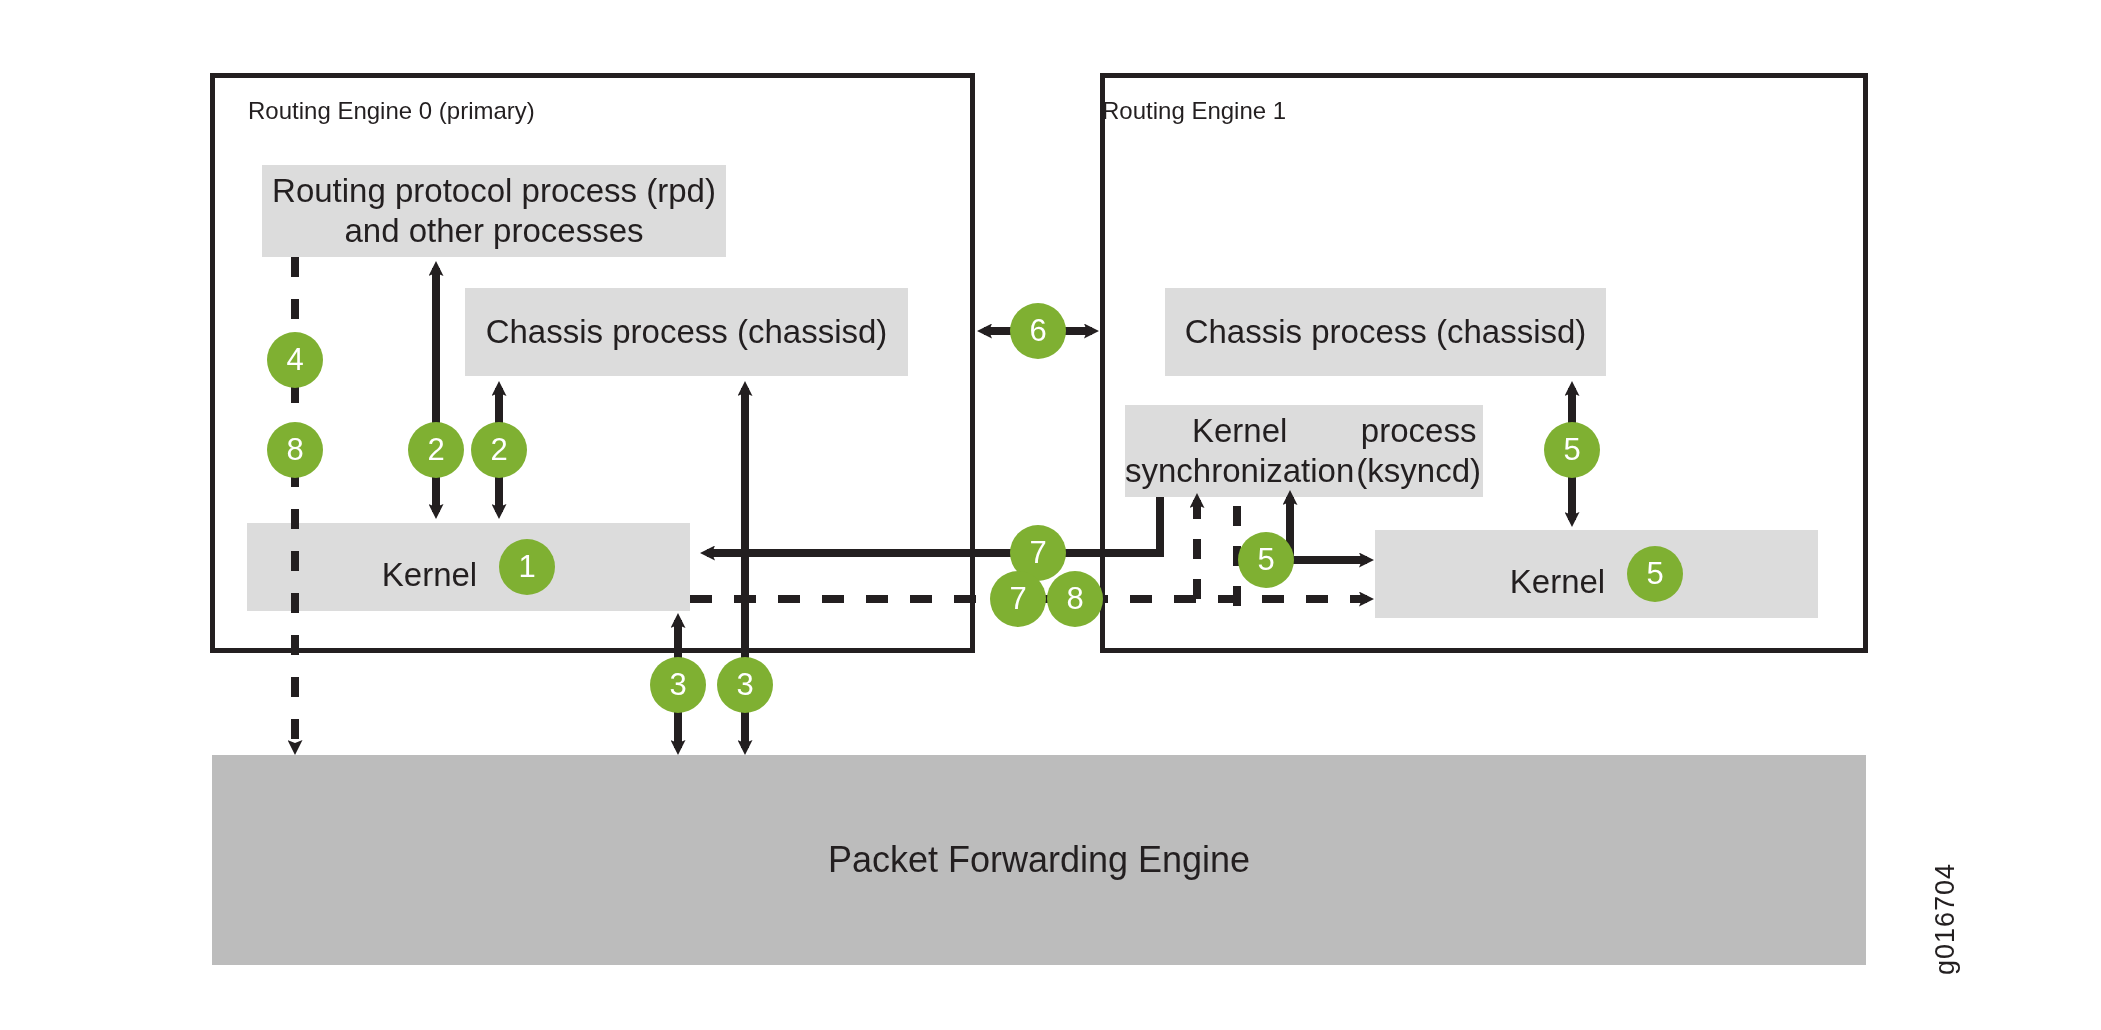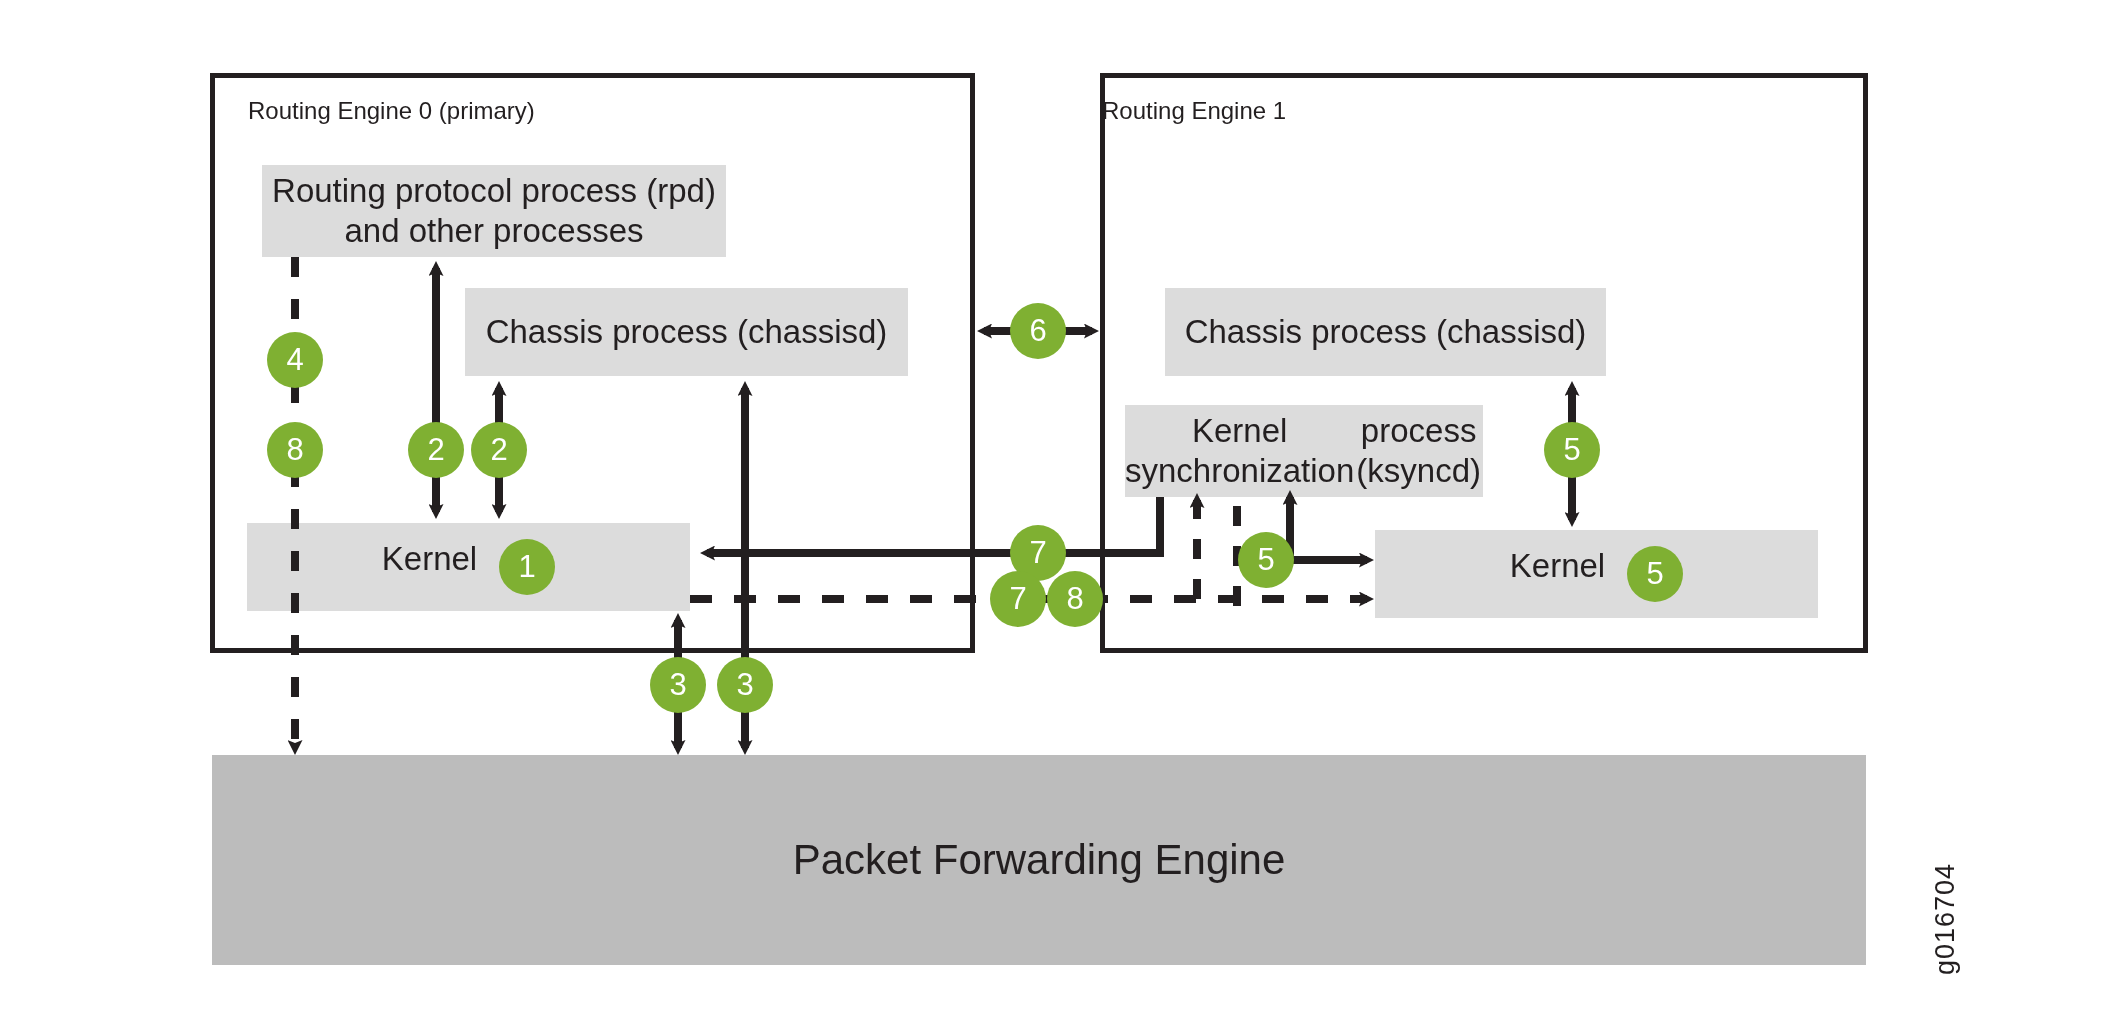--- a/index.html
+++ b/index.html
@@ -3,27 +3,27 @@
 <meta charset="utf-8">
 <style>
   html,body{margin:0;padding:0;background:#ffffff;}
   body{font-family:"Liberation Sans",sans-serif;}
   #stage{position:relative;width:2101px;height:1030px;background:#ffffff;overflow:hidden;}
   .panel{position:absolute;background:#ffffff;border:5px solid #231f20;box-sizing:border-box;}
   .panel-title{position:absolute;color:#231f20;font-size:24px;line-height:38px;white-space:nowrap;}
   .procbox{position:absolute;background:#dcdcdc;display:flex;align-items:center;justify-content:center;
            text-align:center;color:#231f20;font-size:33px;line-height:40px;box-sizing:border-box;}
   .pfe{position:absolute;background:#bcbcbc;display:flex;align-items:center;justify-content:center;
-       color:#231f20;font-size:42px;}
+       color:#231f20;font-size:36px;}
   .badge{position:absolute;background:#7fb032;border-radius:50%;color:#ffffff;
          display:flex;align-items:center;justify-content:center;font-size:31px;z-index:40;}
   .kbadge{display:inline-flex;align-items:center;justify-content:center;background:#7fb032;
           border-radius:50%;color:#ffffff;width:56px;height:56px;font-size:31px;
           vertical-align:middle;margin-left:22px;}
-  .kernel-label{display:flex;align-items:flex-start;justify-content:center;}
+  .kernel-label{display:flex;align-items:flex-end;justify-content:center;}
   svg.lines{position:absolute;left:0;top:0;width:2101px;height:1030px;z-index:10;pointer-events:none;}
   .idtag{position:absolute;color:#231f20;font-size:27px;letter-spacing:1px;
          transform:rotate(-90deg);transform-origin:left top;white-space:nowrap;}
 </style>
 </head>
 <body>
 
 <div id="stage">
 
   <svg class="lines" viewBox="0 0 2101 1030">

